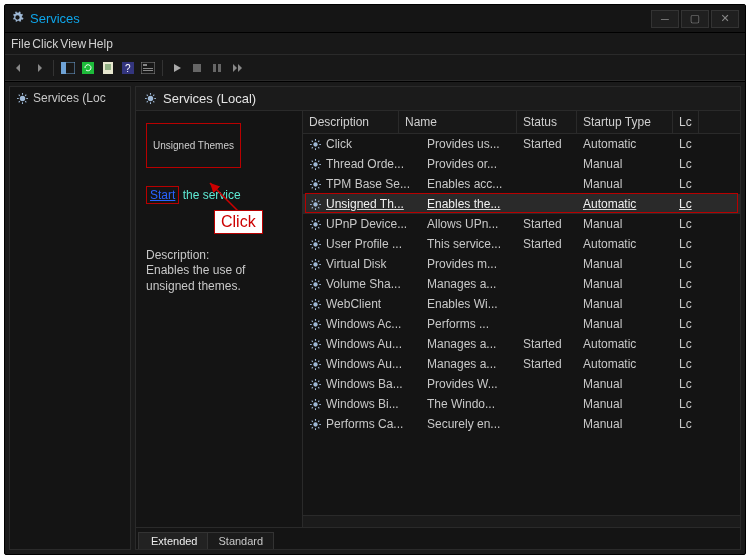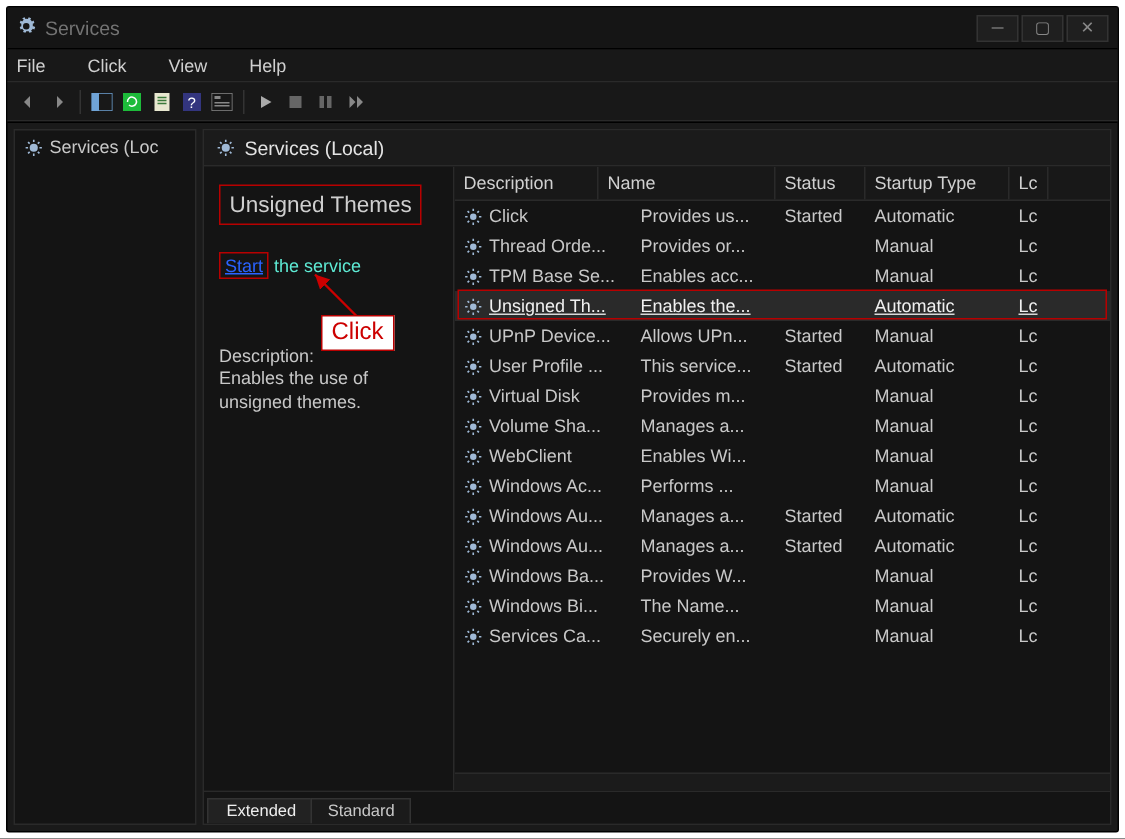--- a/index.html
+++ b/index.html
@@ -1,36 +1,36 @@
 <!DOCTYPE html>
 <html><head>
 <meta charset="utf-8">
 <style>
   * { margin: 0; padding: 0; box-sizing: border-box; font-family: 'Segoe UI', Tahoma, sans-serif; }
   body { background: #fff; width: 750px; height: 559px; overflow: hidden; padding: 4px; }
   .window { width: 742px; height: 551px; background: #1a1a1a; border: 1px solid #000; border-radius: 2px; display: flex; flex-direction: column; color: #d8d8d8; font-size: 12px; }
   .titlebar { height: 28px; display: flex; align-items: center; padding: 0 6px; background: #151515; border-bottom: 1px solid #000; }
   .titlebar .gear { margin-right: 6px; }
-  .titlebar .title { flex: 1; color: #737373; font-size: 13px; }
+  .titlebar .title { flex: 1; color: #0ea5e9; font-size: 13px; }
   .win-controls { display: flex; gap: 2px; }
   .win-btn { width: 28px; height: 18px; border: 1px solid #333; background: #1f1f1f; display: flex; align-items: center; justify-content: center; color: #888; font-size: 11px; }
-  .menubar { height: 22px; display: flex; align-items: center; padding: 0 6px; gap: 28px; background: #181818; border-bottom: 1px solid #2a2a2a; }
+  .menubar { height: 22px; display: flex; align-items: center; padding: 0 6px; gap: 2px; background: #181818; border-bottom: 1px solid #2a2a2a; }
   .menubar span { color: #d0d0d0; font-size: 12px; }
   .toolbar { height: 26px; display: flex; align-items: center; padding: 0 6px; gap: 4px; background: #181818; border-bottom: 1px solid #2a2a2a; }
   .tb-btn { width: 16px; height: 16px; display: flex; align-items: center; justify-content: center; color: #aaa; }
   .tb-sep { width: 1px; height: 16px; background: #333; margin: 0 2px; }
   .main { flex: 1; display: flex; border-top: 1px solid #000; overflow: hidden; }
   .tree-pane { width: 122px; background: #141414; border: 1px solid #2a2a2a; margin: 4px 0 4px 4px; overflow: hidden; }
   .tree-item { display: flex; align-items: center; gap: 4px; padding: 4px 6px; white-space: nowrap; color: #c8c8c8; }
   .right-pane { flex: 1; display: flex; flex-direction: column; margin: 4px; border: 1px solid #2a2a2a; background: #141414; overflow: hidden; }
   .right-head { display: flex; align-items: center; gap: 6px; padding: 4px 8px; background: #1b1b1b; border-bottom: 1px solid #2a2a2a; }
   .right-head span.t { font-size: 13px; color: #e4e4e4; }
   .content-split { flex: 1; display: flex; overflow: hidden; }
   .detail-pane { width: 166px; padding: 12px 10px 10px 10px; background: #141414; color: #c8c8c8; position: relative; }
-  .detail-title { color: #cfcfcf; font-size: 15px; border: 1.5px solid #b80000; padding: 4px 6px; display: inline-block; margin-bottom: 20px; }
+  .detail-title { color: #cfcfcf; font-size: 10px; border: 1.5px solid #b80000; padding: 16px 6px; display: inline-block; margin-bottom: 20px; }
   .start-line { margin-bottom: 46px; }
   .start-link { color: #2a63ff; text-decoration: underline; border: 1.5px solid #b80000; padding: 1px 3px; }
   .start-rest { color: #5eead4; text-align: center; }
   .desc-label { color: #c8c8c8; }
   .desc-text { color: #c8c8c8; line-height: 1.35; }
   .click-badge { position: absolute; left: 78px; top: 99px; background: #fff; color: #cc0000; border: 1.5px solid #b80000; padding: 2px 6px; font-size: 16px; font-family: sans-serif; }
   .list-pane { flex: 1; display: flex; flex-direction: column; background: #141414; border-left: 1px solid #2a2a2a; overflow: hidden; }
   .list-head { display: flex; background: #181818; border-bottom: 1px solid #2a2a2a; }
   .list-head .col { padding: 4px 6px; border-right: 1px solid #2a2a2a; color: #d0d0d0; white-space: nowrap; overflow: hidden; }
   .list-body { flex: 1; overflow: hidden; }
@@ -395,34 +395,34 @@
               <div class="row">
                 <div class="cell name">
                   <svg class="gear-svg" width="12" height="12" viewBox="0 0 24 24">
                     <circle cx="12" cy="12" r="4" fill="#9fb9d6"></circle>
                     <g stroke="#9fb9d6" stroke-width="2">
                       <path d="M12 2v3M12 19v3M2 12h3M19 12h3M5 5l2 2M17 17l2 2M5 19l2-2M17 7l2-2"></path>
                     </g>
                   </svg>
                   <span>Windows Bi...</span>
                 </div>
-                <div class="cell desc">The Name...</div>
-                <div class="cell status"></div>
-                <div class="cell startup">Manual</div>
-                <div class="cell logon">Lc</div>
-              </div>
-              <div class="row">
-                <div class="cell name">
-                  <svg class="gear-svg" width="12" height="12" viewBox="0 0 24 24">
-                    <circle cx="12" cy="12" r="4" fill="#9fb9d6"></circle>
-                    <g stroke="#9fb9d6" stroke-width="2">
-                      <path d="M12 2v3M12 19v3M2 12h3M19 12h3M5 5l2 2M17 17l2 2M5 19l2-2M17 7l2-2"></path>
-                    </g>
-                  </svg>
-                  <span>Services Ca...</span>
+                <div class="cell desc">The Windo...</div>
+                <div class="cell status"></div>
+                <div class="cell startup">Manual</div>
+                <div class="cell logon">Lc</div>
+              </div>
+              <div class="row">
+                <div class="cell name">
+                  <svg class="gear-svg" width="12" height="12" viewBox="0 0 24 24">
+                    <circle cx="12" cy="12" r="4" fill="#9fb9d6"></circle>
+                    <g stroke="#9fb9d6" stroke-width="2">
+                      <path d="M12 2v3M12 19v3M2 12h3M19 12h3M5 5l2 2M17 17l2 2M5 19l2-2M17 7l2-2"></path>
+                    </g>
+                  </svg>
+                  <span>Performs Ca...</span>
                 </div>
                 <div class="cell desc">Securely en...</div>
                 <div class="cell status"></div>
                 <div class="cell startup">Manual</div>
                 <div class="cell logon">Lc</div>
               </div>
             </div>
           <div class="sel-box" id="sel-box" style="left: 2px; right: 2px; top: 82px; height: 20px;"></div>
           <div class="scroll-edge"></div>
         </div>

